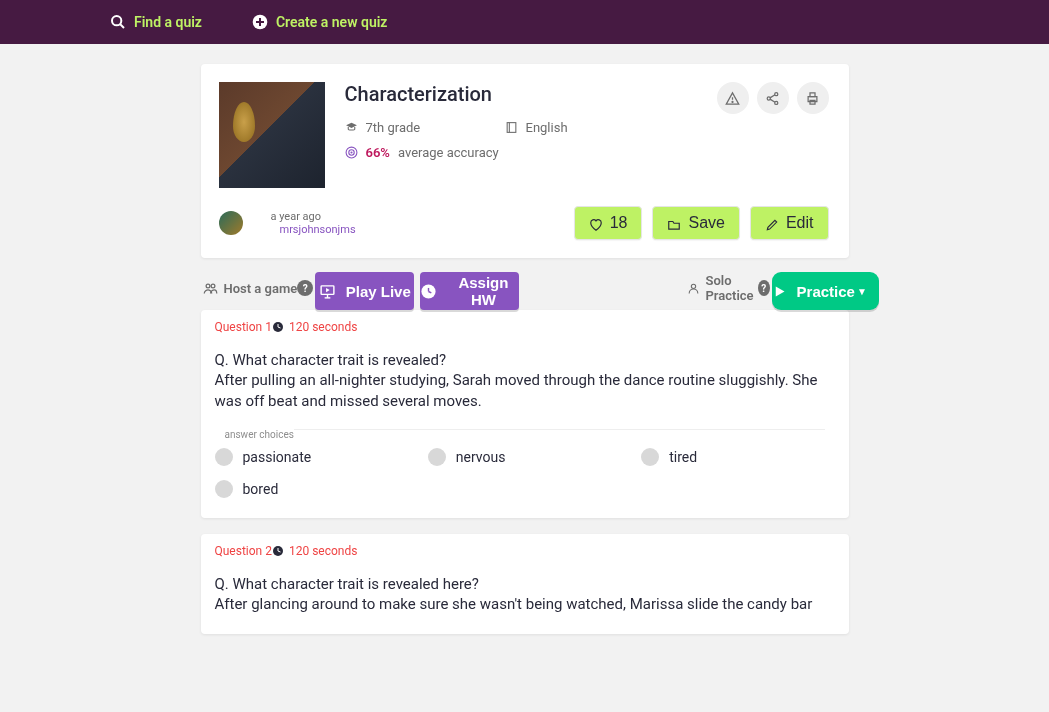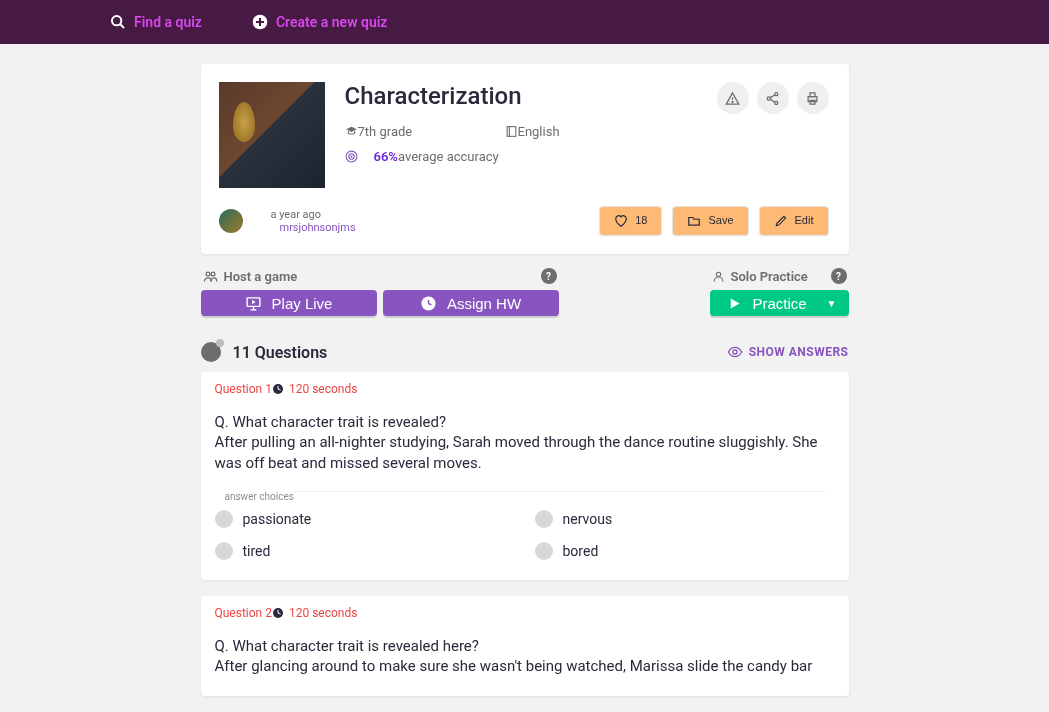--- a/index.html
+++ b/index.html
@@ -1,69 +1,69 @@
 <!DOCTYPE html>
 <html><head>
 <meta charset="utf-8">
 <style>
 * { box-sizing: border-box; margin: 0; padding: 0; }
 body { font-family: -apple-system, BlinkMacSystemFont, "Segoe UI", Roboto, Helvetica, Arial, sans-serif; background: #f2f2f2; color: #292a3a; font-size: 14px; }
 .topbar { background: #461a42; height: 44px; display: flex; align-items: center; padding-left: 110px; }
-.topbar-item { color: #d946ef; display: flex; align-items: flex-end; gap: 8px; margin-right: 50px; cursor: pointer; font-weight: 600; }
+.topbar-item { color: #bef264; display: flex; align-items: flex-end; gap: 8px; margin-right: 50px; cursor: pointer; font-weight: 600; }
 .container { width: 648px; margin: 0 auto; padding-top: 20px; }
 
 .card { background: #fff; border-radius: 4px; box-shadow: 0 1px 3px rgba(0,0,0,0.08); }
 .quizcard { display: flex; flex-direction: column; padding: 18px 20px 18px 18px; }
 .qc-top { display: flex; gap: 20px; }
 .qc-img { width: 106px; height: 106px; background: #d8c8b6; display: flex; align-items: center; justify-content: center; position: relative; overflow: hidden; flex-shrink: 0; }
 .qc-img-inner { position: absolute; inset:0; background: linear-gradient(135deg,#5b3a2a 0%, #6d4730 45%, #2a313e 45%, #1d232e 100%); }
 .qc-pine { position: absolute; left:14px; top:20px; width:22px; height:40px; background: radial-gradient(ellipse at center,#c9a04a 0%, #a07a2a 70%); border-radius: 50% 50% 50% 50%/60% 60% 40% 40%; }
 .qc-info { flex: 1; }
-.qc-title { font-size: 24px; font-weight: 500; color: #292a3a; margin-bottom: 14px; }
+.qc-title { font-size: 20px; font-weight: 500; color: #292a3a; margin-bottom: 14px; }
 .qc-iconrow { display: flex; gap: 8px; }
 .circle-btn { width: 32px; height: 32px; border-radius: 50%; background: #efefef; display: flex; align-items: center; justify-content: center; cursor: pointer; color: #6d6d6d; }
 .qc-head { display: flex; justify-content: space-between; align-items: flex-start; }
 .meta-grid { display: grid; grid-template-columns: 160px 1fr; row-gap: 10px; color: #6d6d6d; font-size: 13px; }
-.meta-item { display: flex; align-items: center; }
-.accent { color: #6d28d9; font-weight: 600; margin-left: 16px; }
+.meta-item { display: flex; align-items: center; gap: 8px; }
+.accent { color: #be185d; font-weight: 600; }
 .qc-bottom { display: flex; align-items: center; justify-content: space-between; margin-top: 18px; }
 .author { display: flex; align-items: center; gap: 28px; }
 .avatar { width: 24px; height: 24px; border-radius: 50%; background: linear-gradient(135deg,#2a6b5a,#a07a2a); flex-shrink: 0; }
 .author-text { font-size: 11px; line-height: 1.2; color: #6d6d6d; }
 .author-text a { color: #8854c0; text-decoration: none; margin-left: 9px; }
 .actions { display: flex; gap: 10px; }
-.pill-btn { border: 1px solid #e5e5e5; background: #fdba74; border-radius: 4px; padding: 7px 14px; display: flex; align-items: flex-start; gap: 7px; font-size: 11px; color: #292a3a; cursor: pointer; box-shadow: 0 1px 1px rgba(0,0,0,0.04); }
+.pill-btn { border: 1px solid #e5e5e5; background: #bef264; border-radius: 4px; padding: 7px 14px; display: flex; align-items: flex-end; gap: 7px; font-size: 16px; color: #292a3a; cursor: pointer; box-shadow: 0 1px 1px rgba(0,0,0,0.04); }
 
 .section-row { display: flex; gap: 6px; margin-top: 14px; }
-.section-col { display: flex; flex-direction: column; }
+.section-col { display: flex; flex-direction: row; }
 .col-host { width: 358px; }
 .col-solo { flex: 1; margin-left: auto; width: 164px; }
 .sec-head { display: flex; align-items: center; justify-content: space-between; color: #6d6d6d; font-size: 13px; font-weight: 600; padding: 0 2px 6px 2px; }
 .sec-head .left { display: flex; align-items: center; gap: 6px; }
 .help { width: 16px; height: 16px; border-radius: 50%; background: #6d6d6d; color: #fff; display: flex; align-items: center; justify-content: center; font-size: 10px; font-weight: 700; cursor: pointer; }
 .btn-row { display: flex; gap: 6px; }
-.big-btn { flex: 1; height: 26px; border: none; border-radius: 4px; color: #fff; display: flex; align-items: center; justify-content: center; gap: 10px; font-size: 15px; font-weight: 400; cursor: pointer; box-shadow: 0 2px 0 rgba(0,0,0,0.15); }
+.big-btn { flex: 1; height: 38px; border: none; border-radius: 4px; color: #fff; display: flex; align-items: center; justify-content: center; gap: 10px; font-size: 15px; font-weight: 700; cursor: pointer; box-shadow: 0 2px 0 rgba(0,0,0,0.15); }
 .purple { background: #8854c0; }
-.green { background: #00c985; position: relative; padding-right: 24px; }
+.green { background: #00c985; position: relative; padding-right: 24px; border-radius: 9px; }
 .caret { position: absolute; right: 12px; font-size: 10px; }
 
 .qhead-row { display: flex; align-items: center; justify-content: space-between; margin-top: 26px; margin-bottom: 10px; }
 .qcount { display: flex; align-items: center; gap: 12px; font-size: 16px; font-weight: 600; color: #292a3a; }
 .qcount .badge { width: 20px; height: 20px; background: #6d6d6d; border-radius: 50%; position: relative; }
 .qcount .badge::after { content: ""; position: absolute; width: 8px; height: 8px; background: #bdbdbd; border-radius: 50%; top: -3px; right: -3px; }
 .show-ans { display: flex; align-items: center; gap: 6px; color: #8854c0; font-size: 12px; font-weight: 700; letter-spacing: 0.5px; cursor: pointer; }
 
 .qcard { padding: 10px 14px 20px 14px; margin-bottom: 16px; }
 .qcard-head { display: flex; font-size: 12px; color: #ef4444; padding-bottom: 6px; }
 .qcard-head .right { display: flex; align-items: center; gap: 5px; }
 .qtext { font-size: 15px; color: #292a3a; line-height: 1.35; margin-top: 10px; }
 .ans-label { font-size: 10px; color: #8e8e8e; margin: 18px 0 8px 0; position: relative; display: flex; align-items: flex-start; gap: 0; }
 .ans-label::before, .ans-label::after { content:""; flex:0 0 10px; }
 .ans-label .line { flex:1; height:1px; background:#eee; }
-.choices { display: grid; grid-template-columns: 1fr 1fr; row-gap: 14px; column-gap: 20px; }
+.choices { display: grid; grid-template-columns: 1fr 1fr 1fr; row-gap: 14px; column-gap: 20px; }
 .choice { display: flex; align-items: center; gap: 10px; font-size: 14px; color: #292a3a; }
 .dot { width: 18px; height: 18px; border-radius: 50%; background: #d8d8d8; flex-shrink: 0; }
 
 svg { flex-shrink: 0; }
 </style>
 </head>
 <body>
 
 <div class="topbar">
   <div class="topbar-item">
@@ -229,33 +229,20 @@
           <svg width="15" height="15" viewBox="0 0 24 24" fill="#fff">
               <path d="M6 4 L20 12 L6 20 Z"></path>
             </svg>
           <span>Practice</span>
           <span class="caret">▼</span>
         </button>
       </div>
     </div>
   </div>
 
-  <div class="qhead-row">
-    <div class="qcount">
-      <div class="badge"></div>
-      <span>11 Questions</span>
-    </div>
-    <div class="show-ans">
-      <svg width="16" height="16" viewBox="0 0 24 24" fill="none" stroke="#8854c0" stroke-width="2">
-          <path d="M2 12 s4-7 10-7 10 7 10 7 -4 7-10 7 S2 12 2 12 Z"></path>
-          <circle cx="12" cy="12" r="3"></circle>
-        </svg>
-      <span>SHOW ANSWERS</span>
-    </div>
-  </div>
 
   <div class="card qcard">
     <div class="qcard-head">
       <span>Question 1</span>
       <span class="right">
         <svg width="12" height="12" viewBox="0 0 24 24" fill="#292a3a">
             <circle cx="12" cy="12" r="10"></circle>
             <line x1="12" y1="12" x2="12" y2="6" stroke="#fff" stroke-width="2"></line>
             <line x1="12" y1="12" x2="17" y2="14" stroke="#fff" stroke-width="2"></line>
           </svg>

